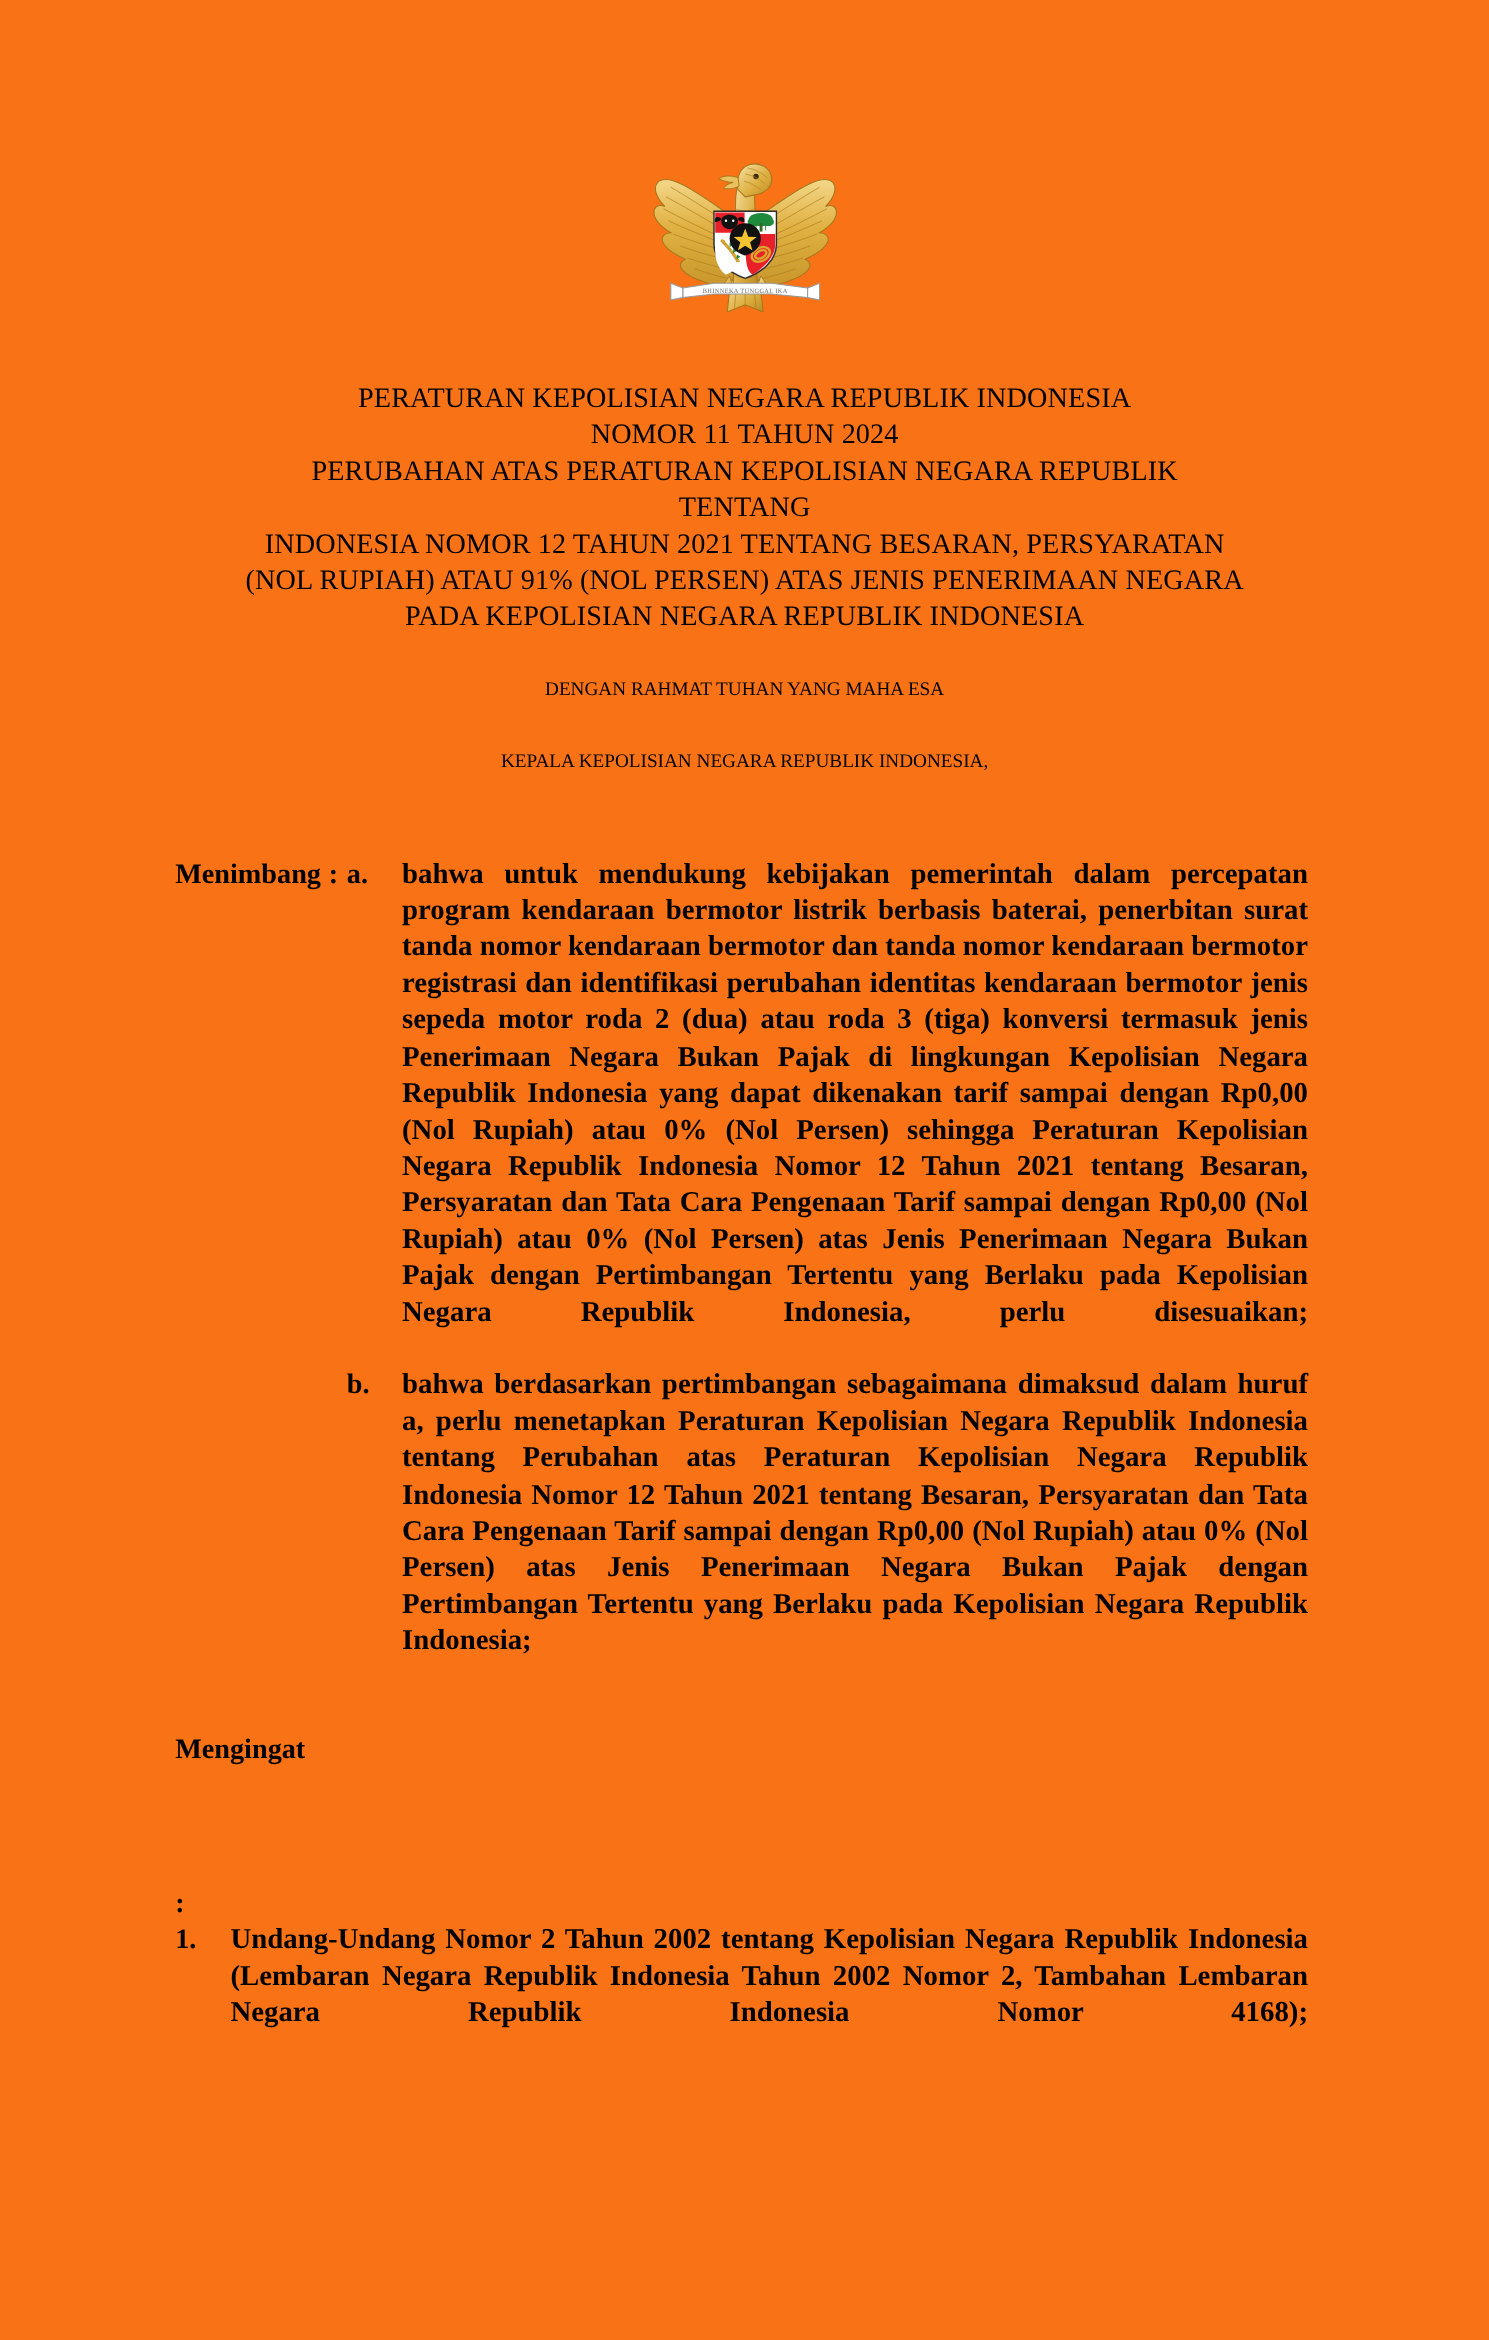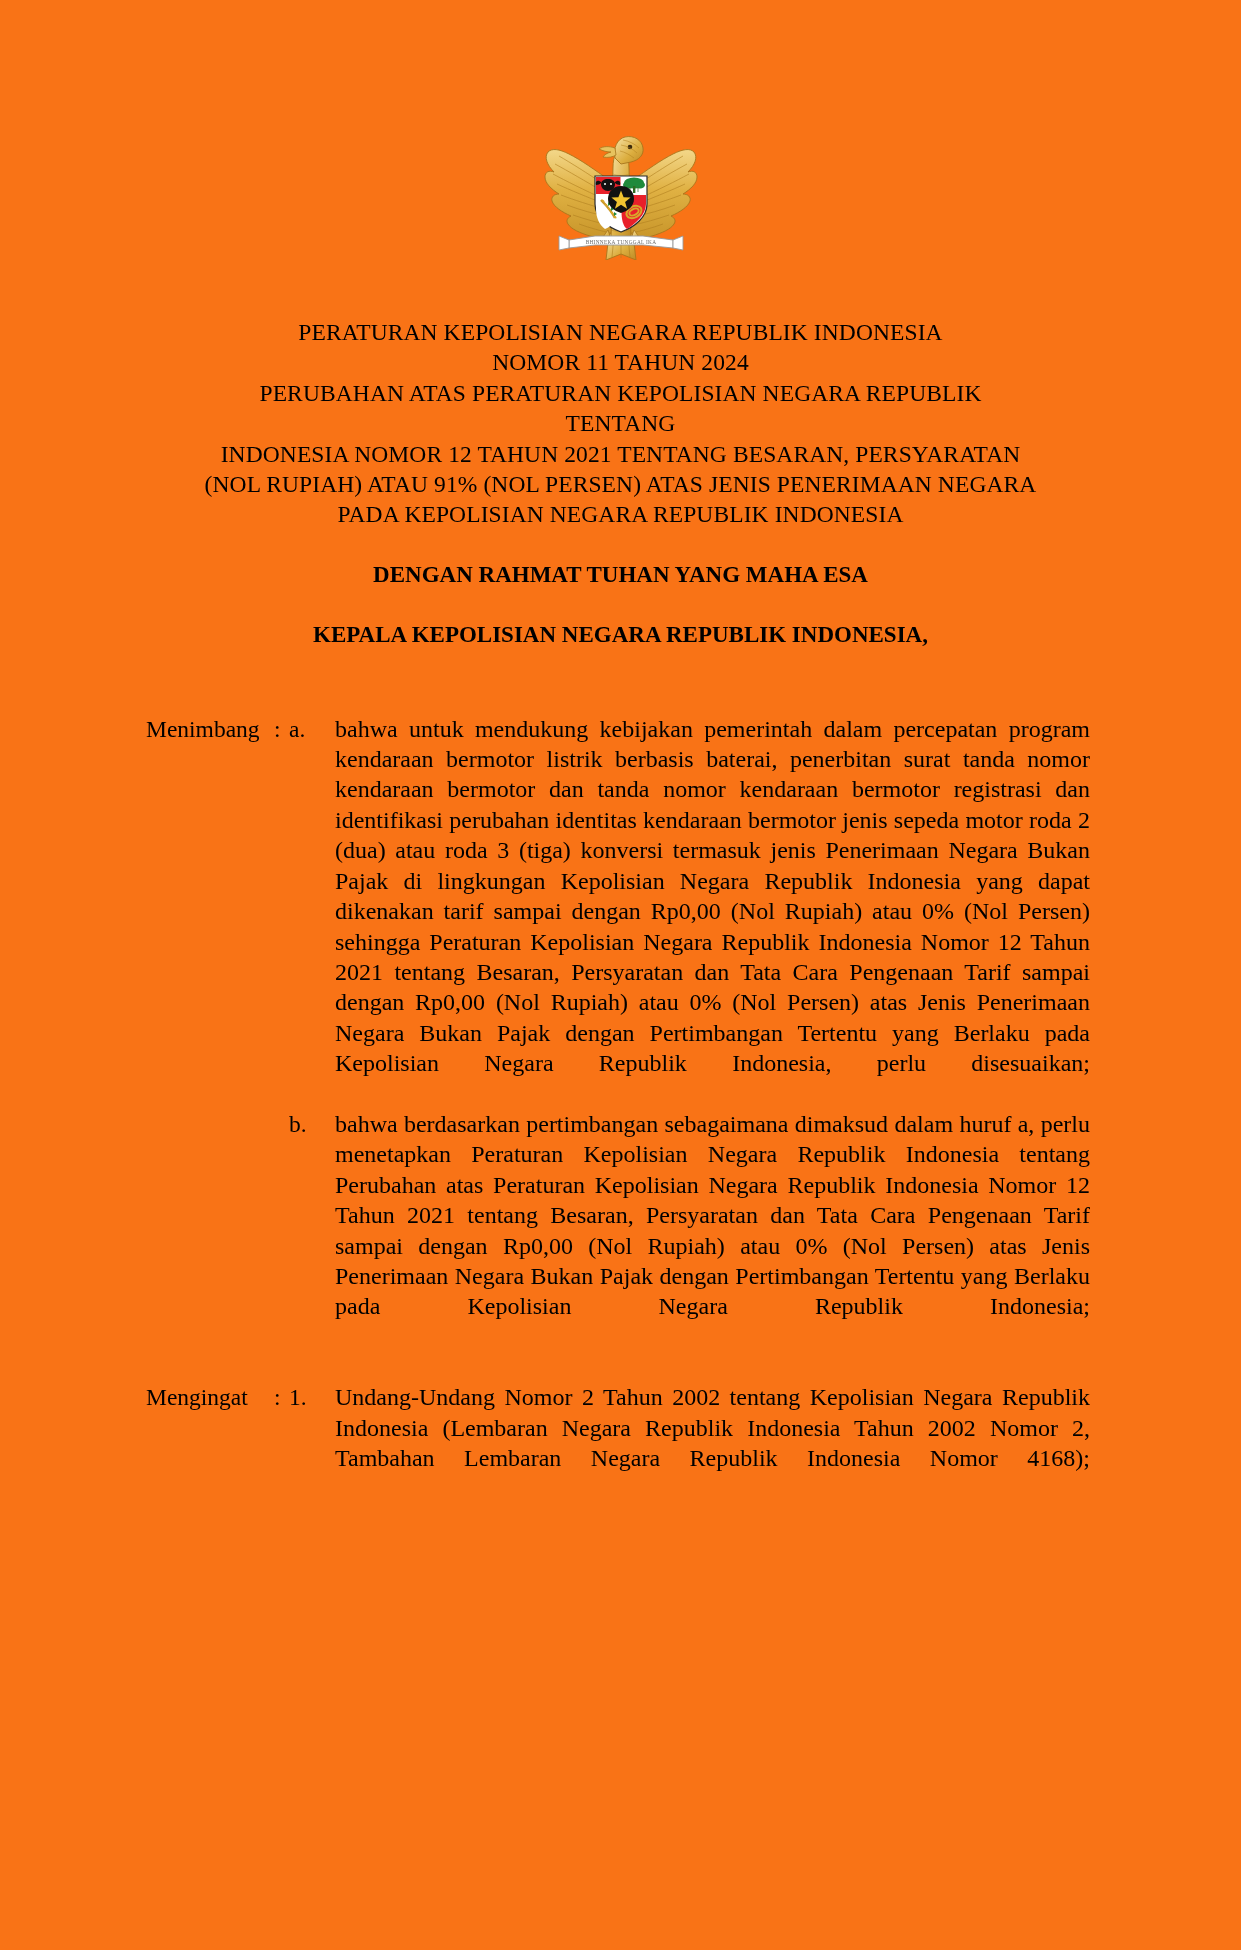--- a/index.html
+++ b/index.html
@@ -46,43 +46,44 @@
     letter-spacing: 0.1px;
   }
   .title-block .tline {
     display: block;
     white-space: nowrap;
   }
 
   .subtitle-block {
     margin-top: 30px;
     text-align: center;
-    font-size: 23px;
-    line-height: 30.4px;
-    font-weight: bold;
+    font-size: 16px;
+    line-height: 30.4px;
   }
   .subtitle-block .sline {
     display: block;
     white-space: nowrap;
   }
   .subtitle-gap { height: 30px; }
 
   
   .clauses {
     margin-top: 63px;
     padding-left: 146px;
     padding-right: 69px;
+    font-weight: bold;
   }
   .clause-section {
     display: flex;
     align-items: flex-start;
     width: 944px;
   }
   .clause-section + .clause-section {
     margin-top: 30px;
+    flex-direction: column;
   }
   .clause-label {
     width: 128px;
     flex: 0 0 128px;
     font-size: 23.5px;
     line-height: 30.4px;
     white-space: nowrap;
   }
   .clause-colon {
     width: 15px;

